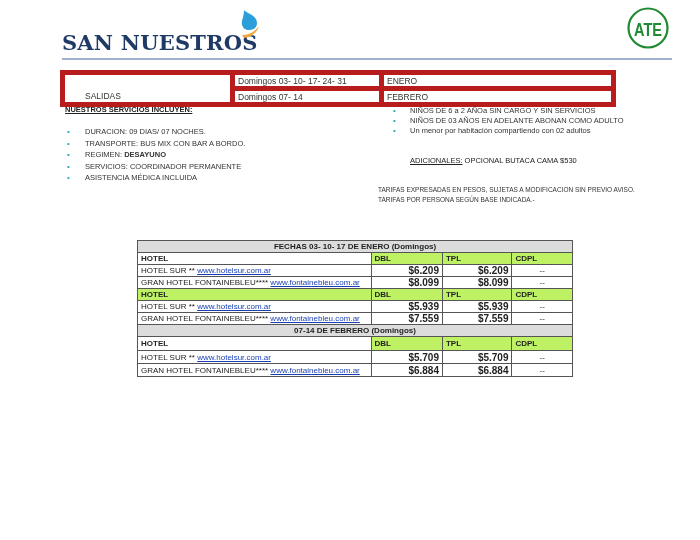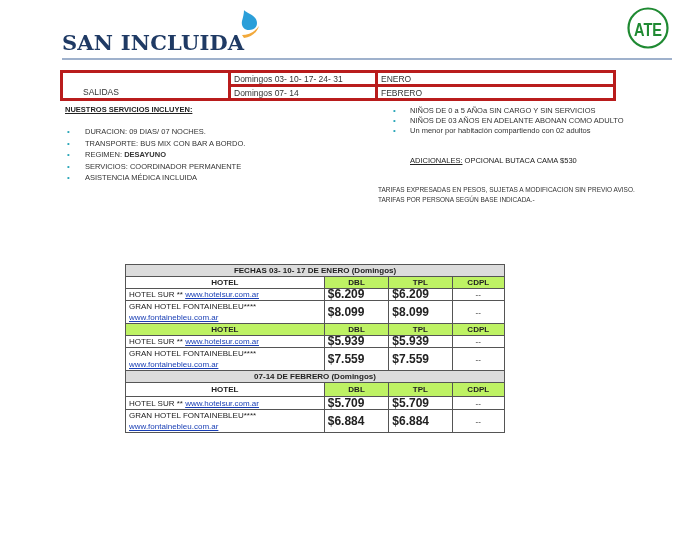--- a/index.html
+++ b/index.html
@@ -13,21 +13,21 @@
       font-weight: bold; font-size: 21px; color: #1f3a64; letter-spacing: 0.2px; white-space: nowrap;
     }
     .header-rule { left: 62px; top: 58px; width: 610px; height: 2px; background: #9fb1cc; }
     .drop { left: 238px; top: 8px; width: 26px; height: 32px; }
     .ate { left: 626px; top: 6px; width: 44px; height: 44px; }
 
     
     table.salidas {
       left: 60px; top: 70px; width: 556px; border-collapse: collapse; font-size: 8.5px; color: #333;
     }
-    table.salidas td { border: 3px solid #b91c1c; height: 11px; padding: 0 3px; vertical-align: middle; }
+    table.salidas td { border: 5px solid #b91c1c; height: 11px; padding: 0 3px; vertical-align: middle; }
     table.salidas td.lbl { width: 142px; padding-left: 20px; vertical-align: bottom; padding-bottom: 1px; }
     table.salidas td.dates { width: 138px; }
 
     .sec-head { font-size: 7.5px; font-weight: bold; text-decoration: underline; color: #222; white-space: nowrap; }
     ul.bul { list-style: none; margin: 0; padding: 0; }
     ul.bul li { font-size: 7.5px; color: #333; height: 11.5px; line-height: 11.5px; position: relative; white-space: nowrap; }
     ul.bul li .dot { position: absolute; left: 0; top: 0; color: #2aa6b8; font-size: 8px; }
     .services { left: 65px; top: 105px; width: 260px; }
     .services ul.bul { margin-top: 12px; }
     .services ul.bul li { padding-left: 20px; }
@@ -36,40 +36,40 @@
     .tarifa { left: 378px; top: 105px; width: 270px; }
     .tarifa ul.bul { margin-top: 1px; }
     .tarifa ul.bul li { padding-left: 32px; height: 10px; line-height: 10px; }
     .tarifa ul.bul li .dot { left: 15px; }
     .adicionales { left: 410px; top: 156px; font-size: 7.5px; font-weight: normal; color: #222; white-space: nowrap; }
     .adicionales .u { text-decoration: underline; }
     .disclaimer { left: 378px; top: 185px; font-size: 6.5px; color: #333; line-height: 10px; white-space: nowrap; }
 
     
     table.prices {
-      left: 125px; top: 240px; width: 380px; border-collapse: collapse; font-size: 8px; color: #222; margin-top: 24px;
+      left: 137px; top: 240px; width: 436px; border-collapse: collapse; font-size: 8px; color: #222;
     }
     table.prices td { border: 1px solid #555; height: 11px; padding: 0 3px; line-height: 11px; }
     table.prices tr.period td { background: #dcdcdc; text-align: center; font-weight: bold; }
-    table.prices tr.colhead td { font-weight: bold; text-align: center; }
+    table.prices tr.colhead td { font-weight: bold; }
     table.prices tr.colhead td.shaded { background: #bef264; }
     table.prices tr.colhead.tall td { height: 13px; }
-    table.prices tr.row td.price { text-align: left; font-weight: bold; font-size: 12px; }
+    table.prices tr.row td.price { text-align: right; font-weight: bold; font-size: 10px; }
     table.prices tr.row td.dash { text-align: center; font-size: 8px; }
     table.prices tr.row.tall td { height: 12px; }
     table.prices a { color: #1a3fb5; text-decoration: underline; }
     .c-hotel { width: 240px; }
     .c-dbl { width: 73px; }
     .c-tpl { width: 71px; }
     .c-cdpl { width: 62px; }
   </style>
 </head>
 <body>
 
-<div class="abs title">SAN INCLUIDA</div>
+<div class="abs title">SAN NUESTROS</div>
 <svg class="abs drop" viewBox="0 0 26 32">
   <path d="M6 2 C8 5 19 7 19 15 C19 20 15 22 11 22 C6 22 3 18 4 13 C5 9 6 6 6 2 Z" fill="#2b9fd9"></path>
   <path d="M4 27 C10 27 17 24 21 18 C19 25 13 29 6 30 Z" fill="#f2a93b"></path>
 </svg>
 <svg class="abs ate" viewBox="0 0 44 44">
   <circle cx="22" cy="22" r="19.5" fill="none" stroke="#1f8a32" stroke-width="2.2"></circle>
   <text x="22" y="30" text-anchor="middle" font-family="Liberation Sans, sans-serif" font-weight="bold" font-size="19" fill="#1f8a32" textLength="28" lengthAdjust="spacingAndGlyphs">ATE</text>
 </svg>
 <div class="abs header-rule"></div>
 
@@ -93,21 +93,21 @@
     <li><span class="dot">•</span><span>DURACION: 09 DIAS/ 07 NOCHES.</span></li>
     <li><span class="dot">•</span><span>TRANSPORTE: BUS MIX CON BAR A BORDO.</span></li>
     <li><span class="dot">•</span><span>REGIMEN: </span><b>DESAYUNO</b></li>
     <li><span class="dot">•</span><span>SERVICIOS: COORDINADOR PERMANENTE</span></li>
     <li><span class="dot">•</span><span>ASISTENCIA MÉDICA INCLUIDA</span></li>
   </ul>
 </div>
 
 <div class="abs tarifa">
   <ul class="bul">
-    <li><span class="dot">•</span><span>NIÑOS DE 0 a 5 AÑOa SIN CARGO Y SIN SERVICIOS</span></li>
+    <li><span class="dot">•</span><span>NIÑOS DE 6 a 2 AÑOa SIN CARGO Y SIN SERVICIOS</span></li>
     <li><span class="dot">•</span><span>NIÑOS DE 03 AÑOS EN ADELANTE ABONAN COMO ADULTO</span></li>
     <li><span class="dot">•</span><span>Un menor por habitación compartiendo con 02 adultos</span></li>
   </ul>
 </div>
 <div class="abs adicionales">
   <span class="u">ADICIONALES:</span><span> OPCIONAL BUTACA CAMA $530</span>
 </div>
 <div class="abs disclaimer">
   <div>TARIFAS EXPRESADAS EN PESOS, SUJETAS A MODIFICACION SIN PREVIO AVISO.</div>
   <div>TARIFAS POR PERSONA SEGÚN BASE INDICADA.-</div>

